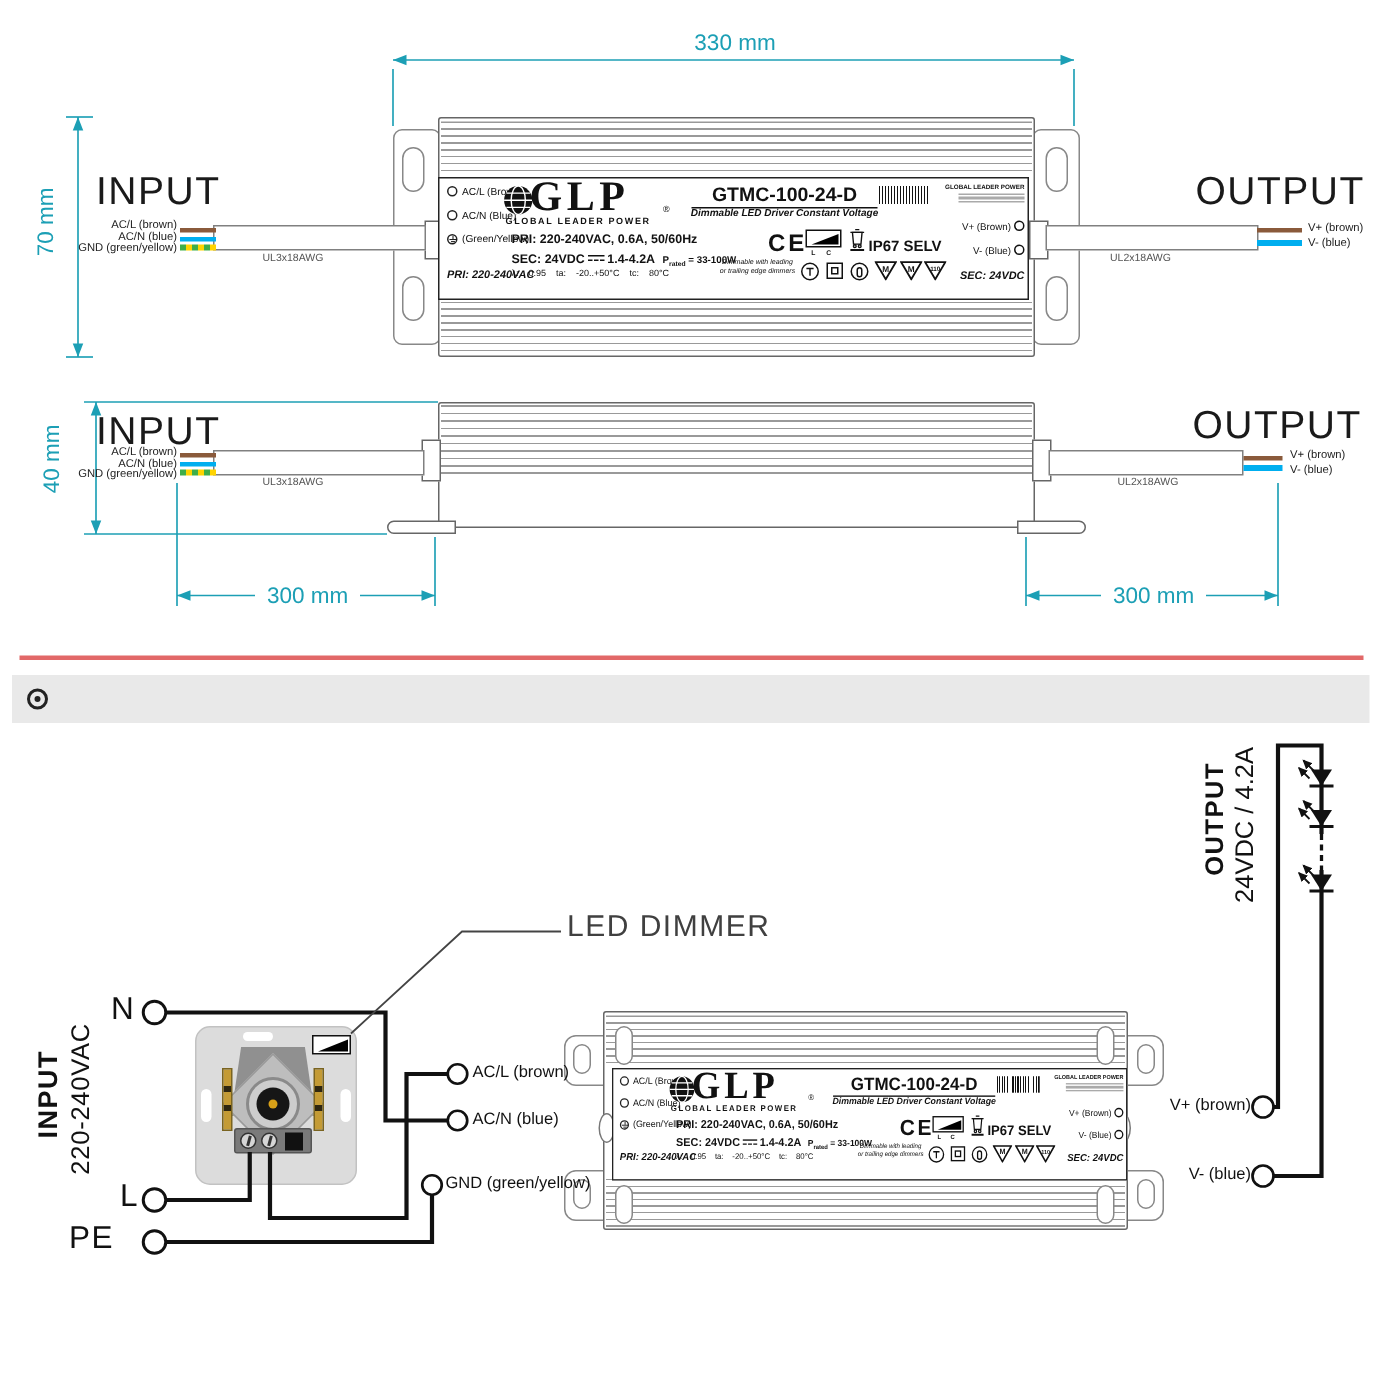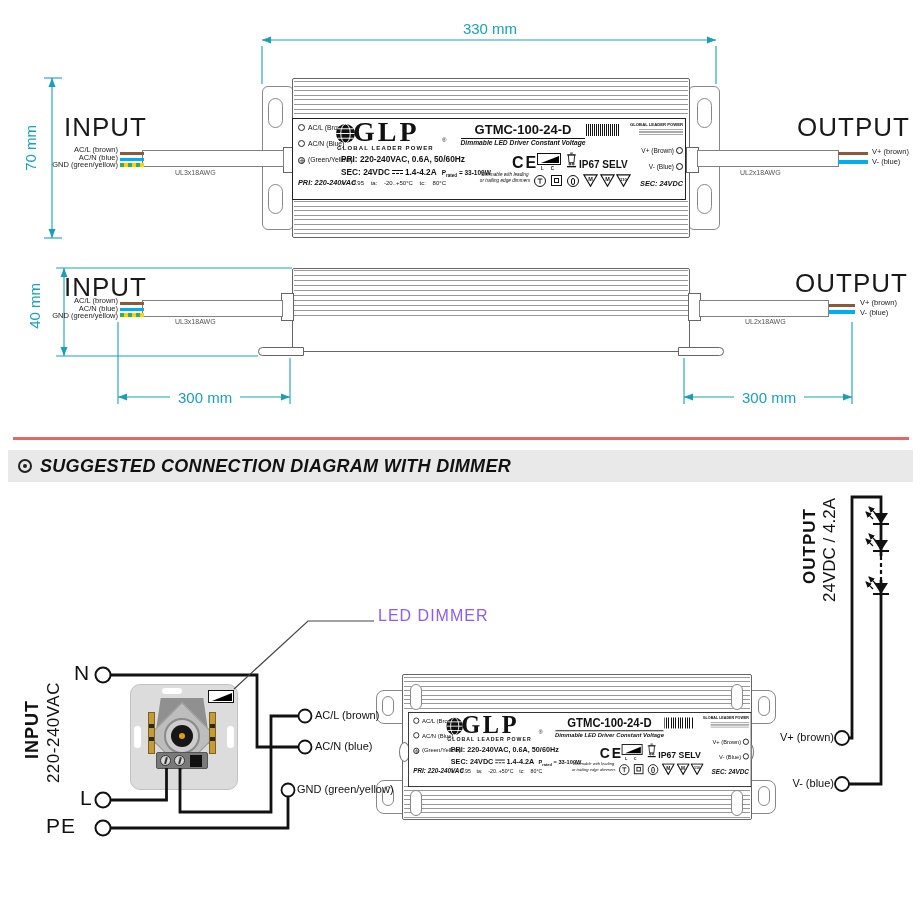--- a/index.html
+++ b/index.html
@@ -65,21 +65,21 @@
   .banner-title { font-size:18px; font-weight:bold; font-style:italic; color:#111; letter-spacing:0.3px; }
   .target-icon { width:14px; height:14px; border:2.2px solid #222; border-radius:50%; display:flex; align-items:center; justify-content:center; flex:0 0 auto; }
   .target-dot { width:4px; height:4px; background:#222; border-radius:50%; }
   
   .nlpe { font-size:21px; color:#111; letter-spacing:1px; }
   .termlbl { font-size:11px; color:#111; white-space:nowrap; }
   .dg-in-title { font-size:18px; font-weight:bold; letter-spacing:1px; }
   .dg-in-v { font-size:17px; letter-spacing:0.5px; }
   .dg-out-title { font-size:17px; font-weight:bold; letter-spacing:1px; }
   .dg-out-v { font-size:17px; }
-  .leddim { font-size:16px; letter-spacing:1px; color:#8b5cf6; }
+  .leddim { font-size:20px; letter-spacing:1px; color:#404040; }
   
   .plate { background:#dcdcdc; border:1px solid #c2c2c2; border-radius:10px; }
   .deco { background:#fff; border-radius:4px; }
   .housing { background:#909090; clip-path:polygon(12% 0,88% 0,100% 100%,0 100%); }
   .diamond { background:#bdbdbd; border:1px solid #9a9a9a; transform:rotate(45deg); }
   .brass { background:linear-gradient(#c49b35 0 28%,#2f2710 28% 38%,#c49b35 38% 60%,#2f2710 60% 70%,#c49b35 70% 100%); border:0.5px solid #7a6420; }
   .knob-o { width:36px; height:36px; border-radius:50%; background:#cdcdcd; border:2px solid #8a8a8a; }
   .knob-i { width:22px; height:22px; border-radius:50%; background:#161616; }
   .knob-d { width:6px; height:6px; border-radius:50%; background:#d8a018; }
   .tstrip { background:#7a7a7a; border:1px solid #555; border-radius:2px; }
@@ -313,21 +313,20 @@
 <div class="a z9 cabletxt" style="left:745px;top:318px">UL2x18AWG</div>
 
 <span class="a z9 dimtxt" style="left:170px;top:389px;background:#fff;padding:0 8px">300 mm</span>
 <span class="a z9 dimtxt" style="left:734px;top:389px;background:#fff;padding:0 8px">300 mm</span>
 
 <div class="a redline" style="left:13px;top:437px;width:896px;height:3px"></div>
 <div class="a banner" style="left:8px;top:450px;width:905px;height:32px">
   <span class="target-icon">
       <span class="target-dot"></span>
     </span>
-  <span class="banner-title">SUGGESTED CONNECTION DIAGRAM WITH DIMMER</span>
 </div>
 
 <span class="a z9 vt dg-in-title" style="left:22px;top:700px">INPUT</span>
 <span class="a z9 vt dg-in-v" style="left:44px;top:682px">220-240VAC</span>
 <div class="a z9 nlpe" style="left:74px;top:661px">N</div>
 <div class="a z9 nlpe" style="left:80px;top:786px">L</div>
 <div class="a z9 nlpe" style="left:46px;top:814px">PE</div>
 <div class="a z9 leddim" style="left:378px;top:607px">LED DIMMER</div>
 
 <div class="a z2 plate" style="left:130px;top:684px;width:108px;height:106px"></div>

